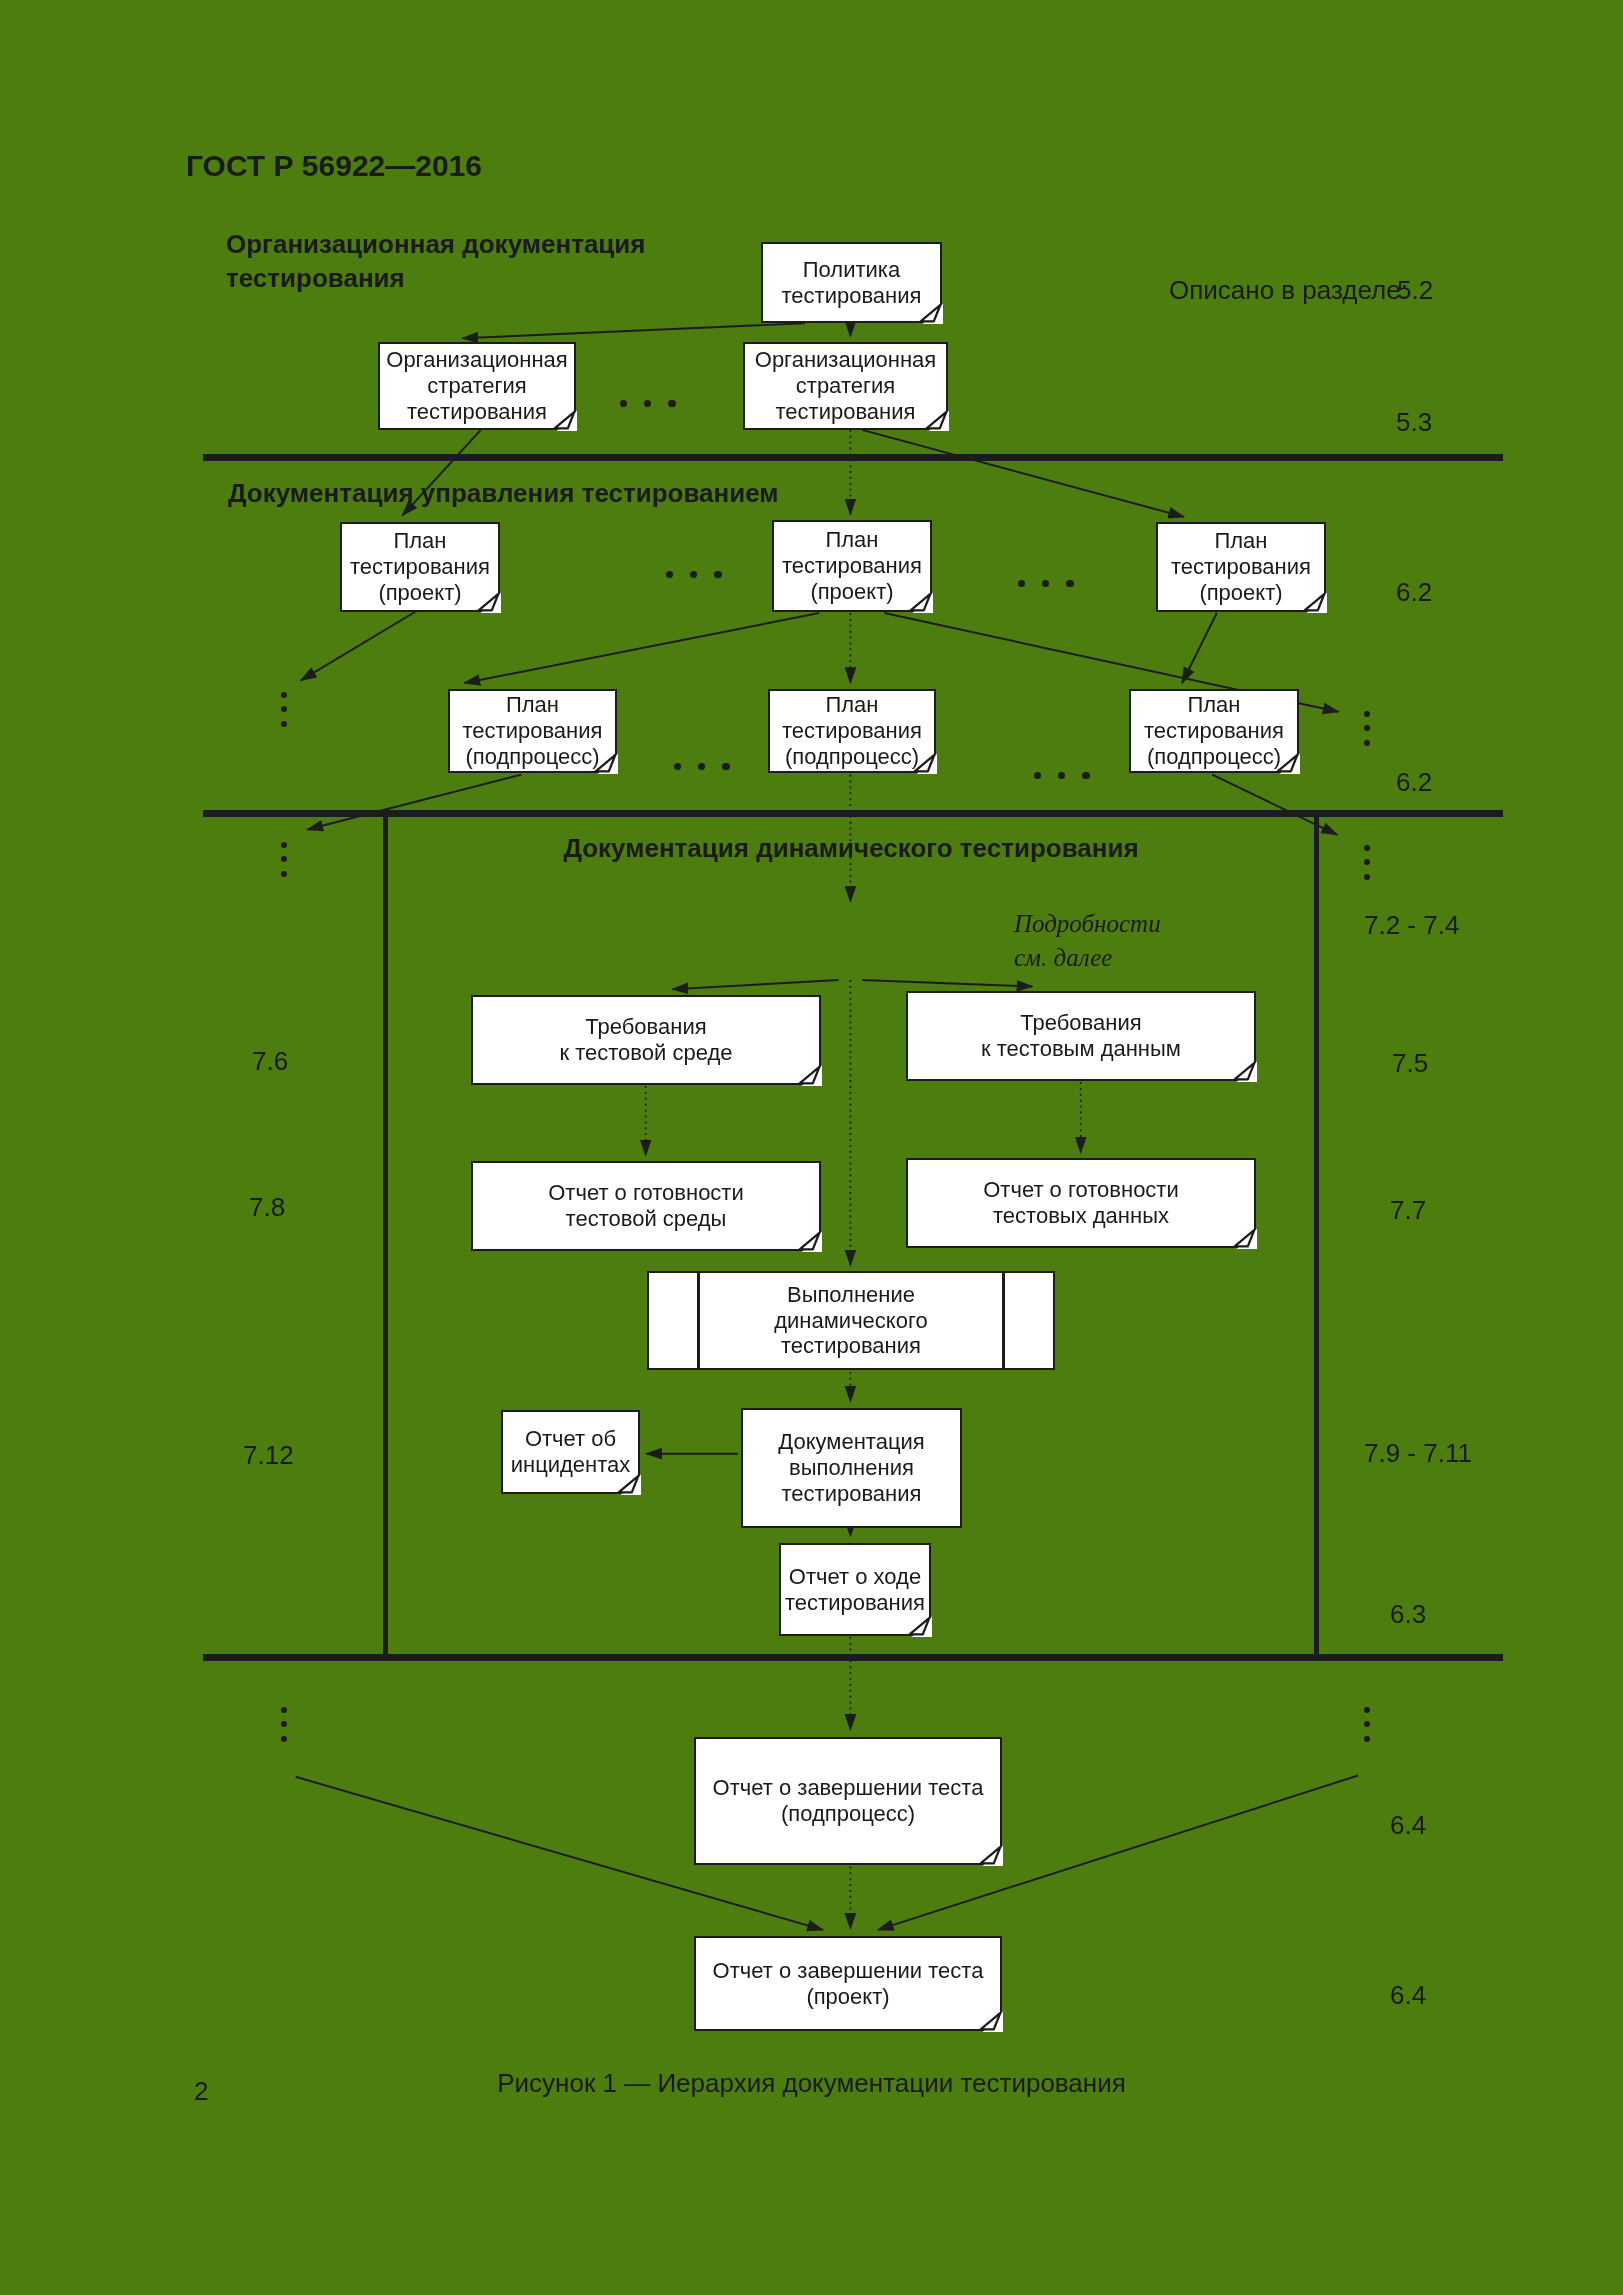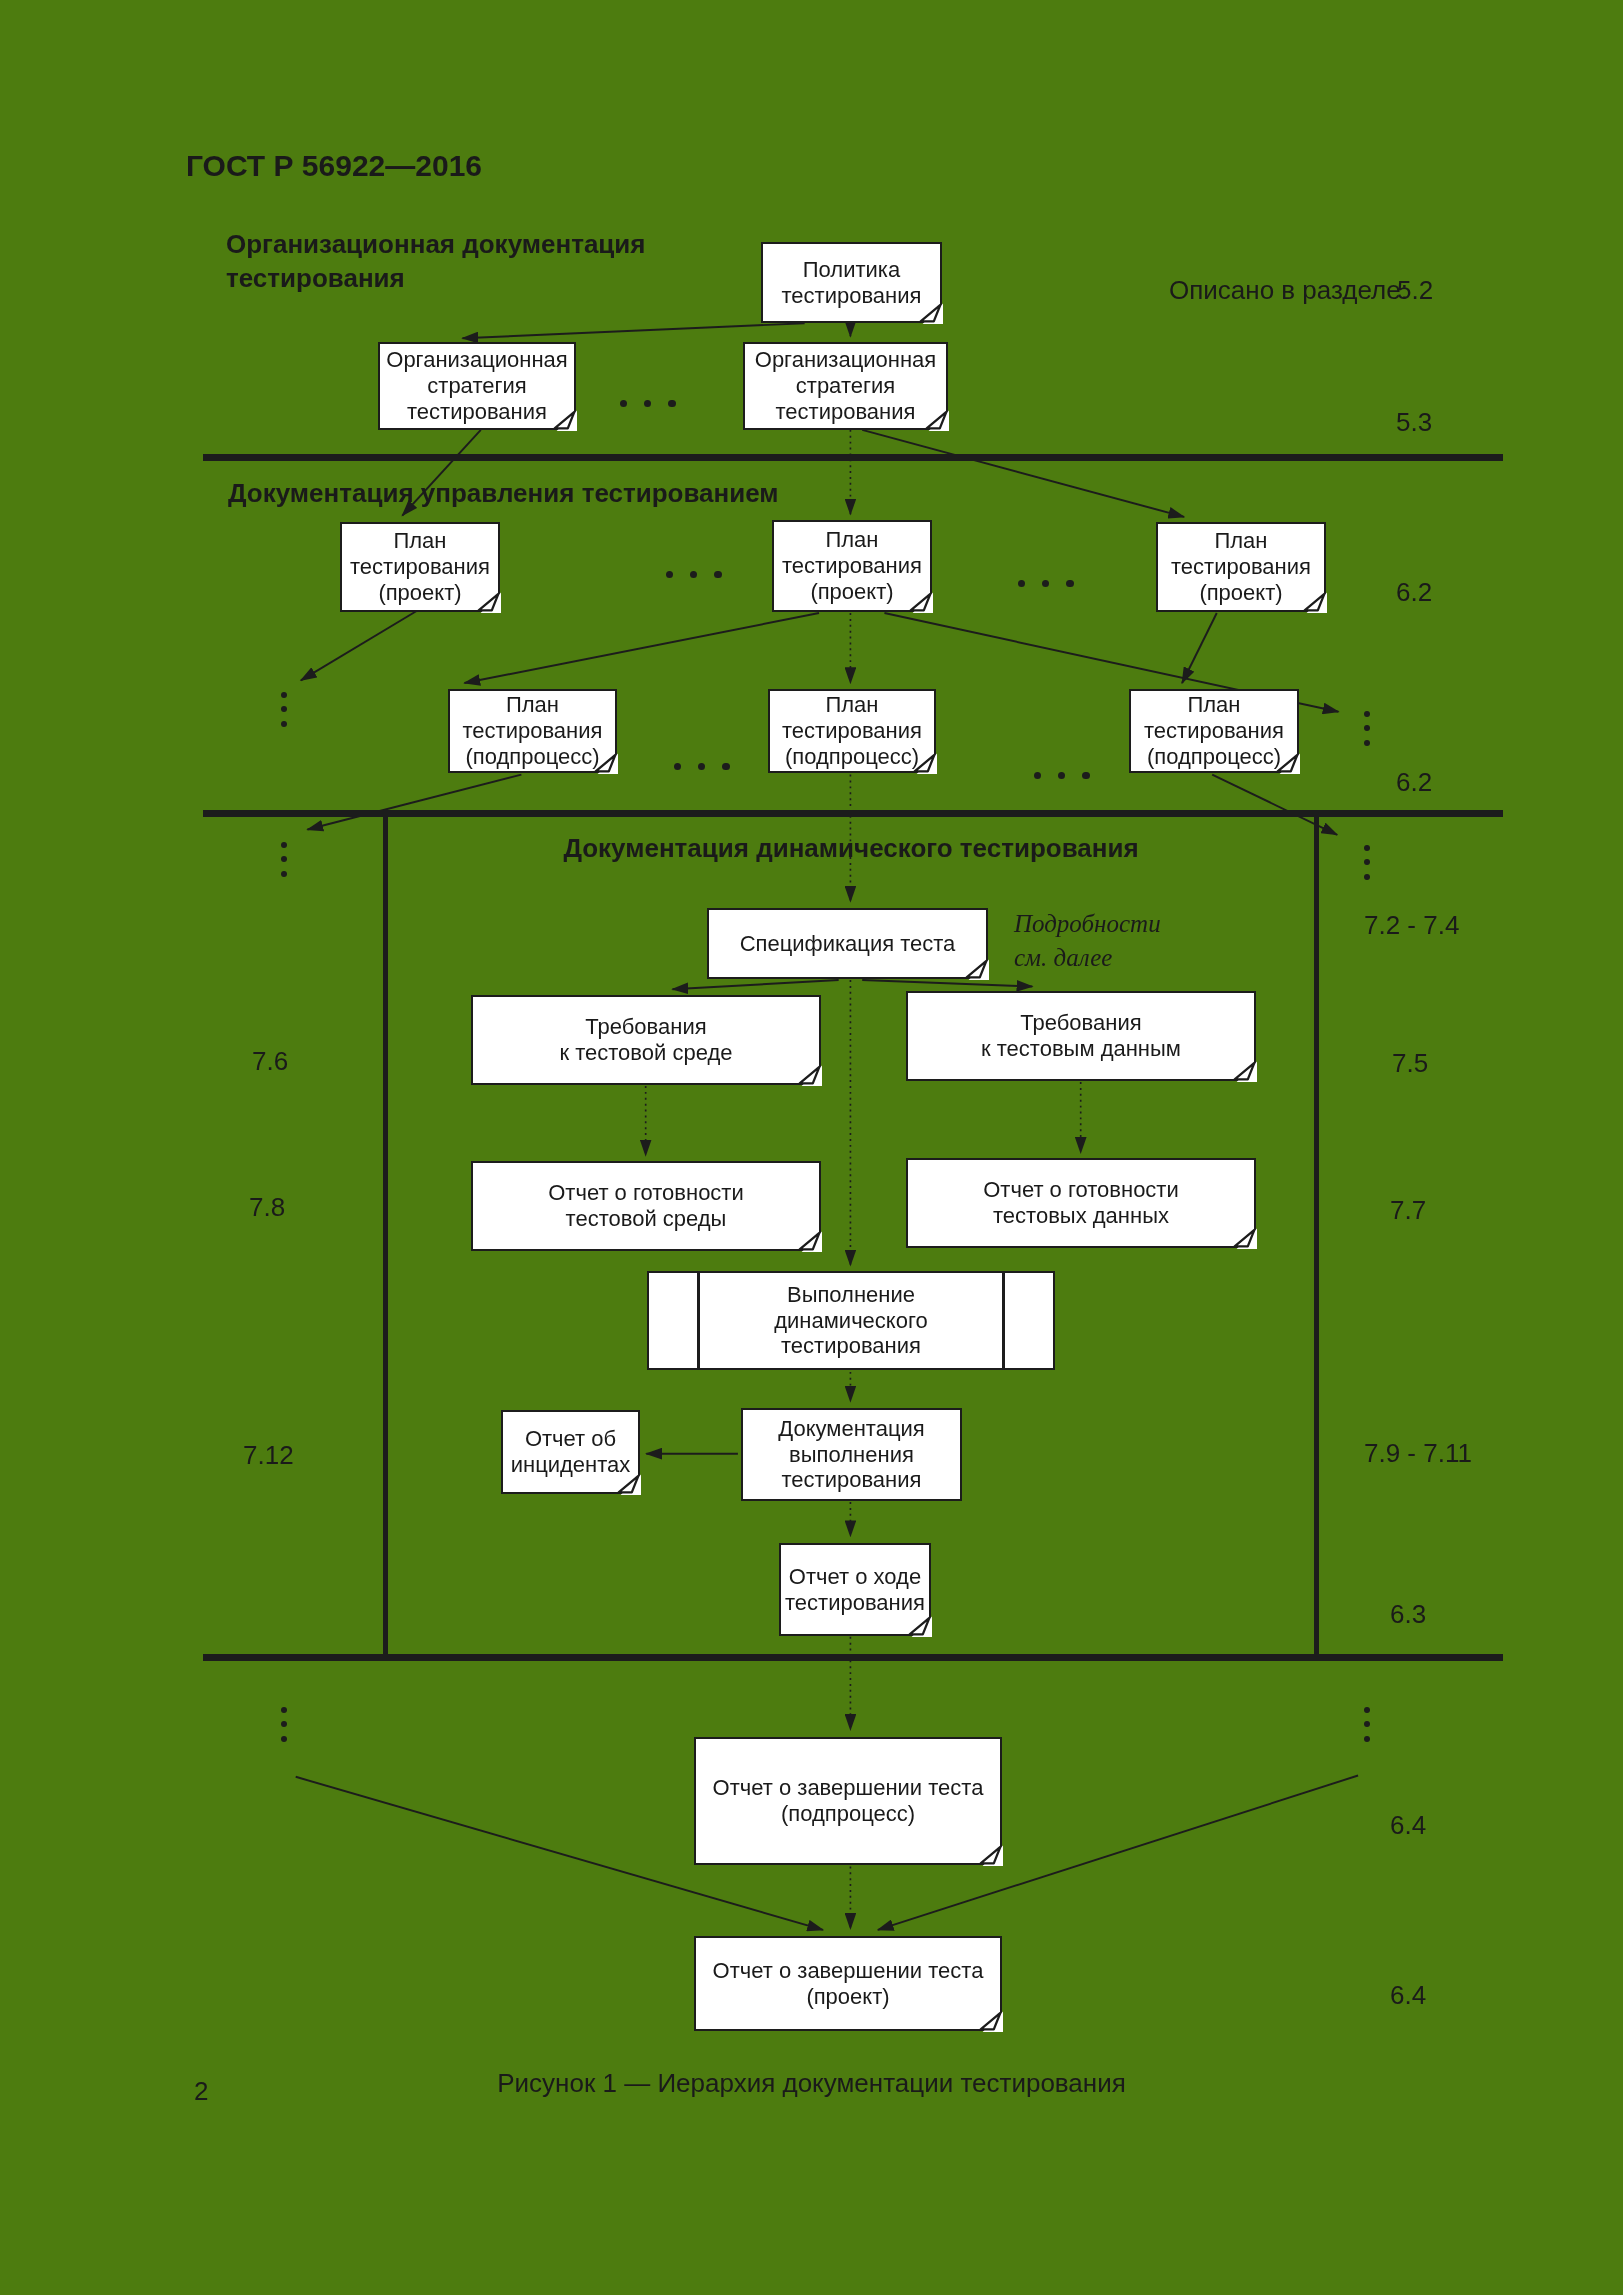--- a/index.html
+++ b/index.html
@@ -178,27 +178,20 @@
   <div class="box doc" style="left:1129px;top:689px;width:170px;height:84px;">
       <span>План
 тестирования
 (подпроцесс)</span>
       <svg class="foldsvg" viewBox="0 0 38 38">
         <polygon points="38,7 38,38 7,38" fill="#ffffff"></polygon>
         <path d="M4,34 L24,34 L34,9 Z" fill="#ffffff" stroke="#1c1c1c" stroke-width="3.5" stroke-linejoin="round"></path>
       </svg>
     </div>
 
-  <div class="box doc" style="left:707px;top:908px;width:281px;height:71px;">
-      <span>Спецификация теста</span>
-      <svg class="foldsvg" viewBox="0 0 38 38">
-        <polygon points="38,7 38,38 7,38" fill="#ffffff"></polygon>
-        <path d="M4,34 L24,34 L34,9 Z" fill="#ffffff" stroke="#1c1c1c" stroke-width="3.5" stroke-linejoin="round"></path>
-      </svg>
-    </div>
 
   <div class="box doc" style="left:471px;top:995px;width:350px;height:90px;">
       <span>Требования
 к тестовой среде</span>
       <svg class="foldsvg" viewBox="0 0 38 38">
         <polygon points="38,7 38,38 7,38" fill="#ffffff"></polygon>
         <path d="M4,34 L24,34 L34,9 Z" fill="#ffffff" stroke="#1c1c1c" stroke-width="3.5" stroke-linejoin="round"></path>
       </svg>
     </div>
   <div class="box doc" style="left:906px;top:991px;width:350px;height:90px;">
@@ -226,21 +219,21 @@
         <path d="M4,34 L24,34 L34,9 Z" fill="#ffffff" stroke="#1c1c1c" stroke-width="3.5" stroke-linejoin="round"></path>
       </svg>
     </div>
 
   <div class="box exec" style="left:647px;top:1271px;width:408px;height:99px;">
       <span>Выполнение
 динамического
 тестирования</span>
     </div>
 
-  <div class="box" style="left:741px;top:1408px;width:221px;height:93px;">
+  <div class="box" style="left:741px;top:1408px;width:221px;height:120px;">
       <span>Документация
 выполнения
 тестирования</span>
     </div>
   <div class="box doc" style="left:501px;top:1410px;width:139px;height:84px;">
       <span>Отчет об
 инцидентах</span>
       <svg class="foldsvg" viewBox="0 0 38 38">
         <polygon points="38,7 38,38 7,38" fill="#ffffff"></polygon>
         <path d="M4,34 L24,34 L34,9 Z" fill="#ffffff" stroke="#1c1c1c" stroke-width="3.5" stroke-linejoin="round"></path>

